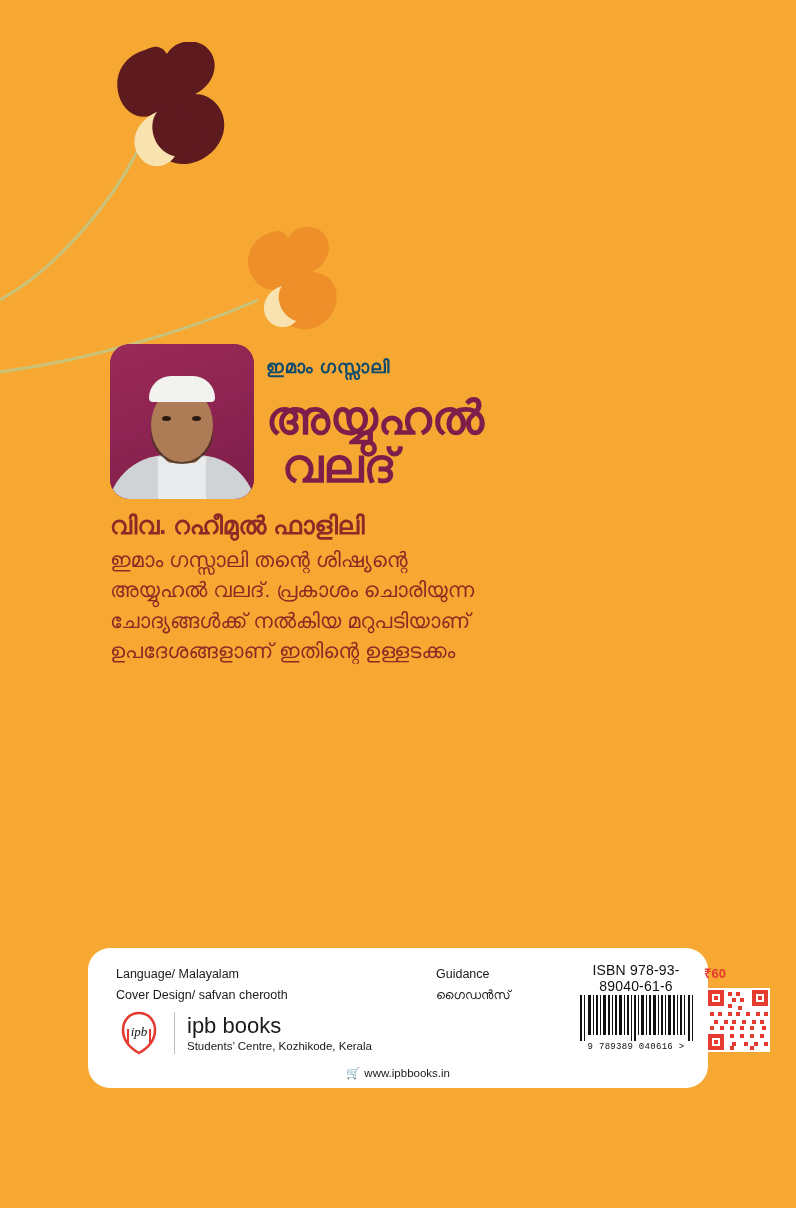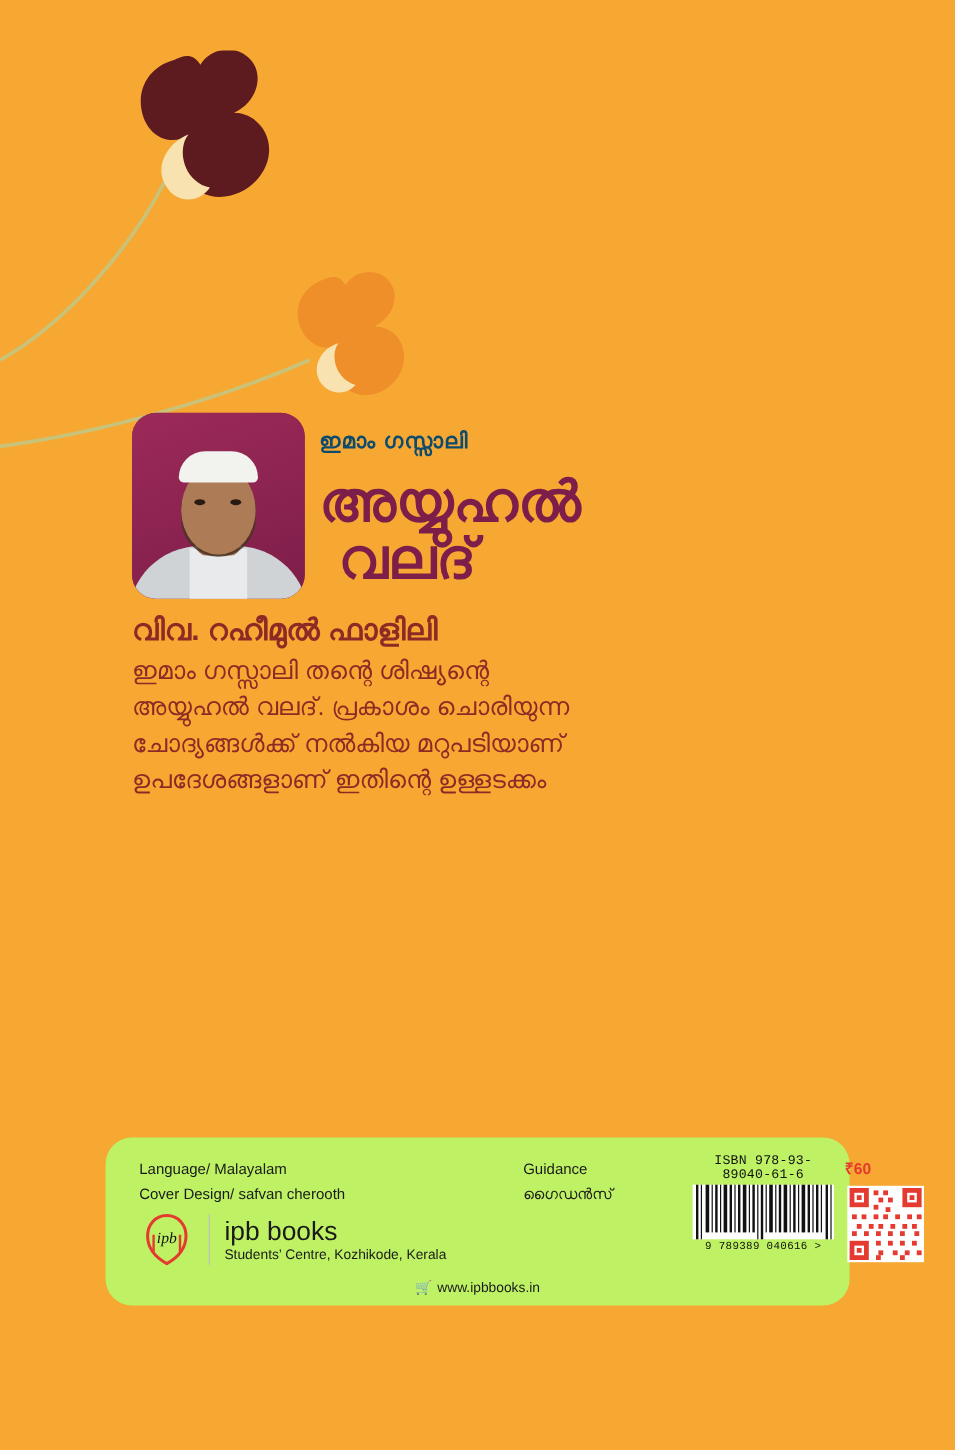--- a/index.html
+++ b/index.html
@@ -178,21 +178,21 @@
   }
   .blurb div { white-space: nowrap; }
 
   
   .footer-card {
     position: absolute;
     left: 88px;
     top: 948px;
     width: 620px;
     height: 140px;
-    background: #bef264;
+    background: #ffffff;
     border-radius: 22px;
   }
 
   .meta-left {
     position: absolute;
     left: 28px;
     top: 16px;
     font-size: 12.5px;
     color: #1a1a1a;
     line-height: 1.65;
@@ -210,22 +210,22 @@
   }
 
   .isbn-block {
     position: absolute;
     left: 489px;
     top: 14px;
     width: 118px;
     text-align: center;
   }
   .isbn-text {
-    font-family: Liberation Mono, monospace;
-    font-size: 11px;
+    font-family: Liberation Sans, sans-serif;
+    font-size: 14px;
     letter-spacing: .2px;
     color: #111;
     margin-bottom: 1px;
   }
   .barcode {
     width: 118px;
     height: 46px;
     display: block;
   }
   .isbn-digits {

